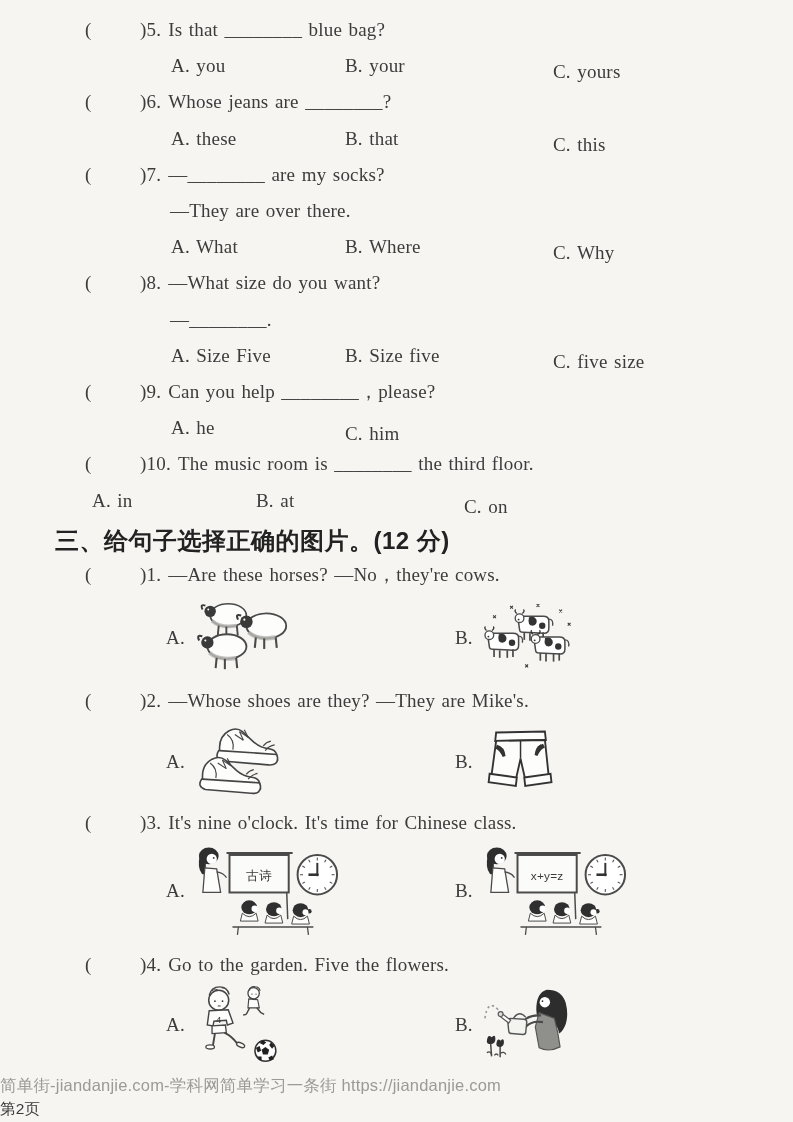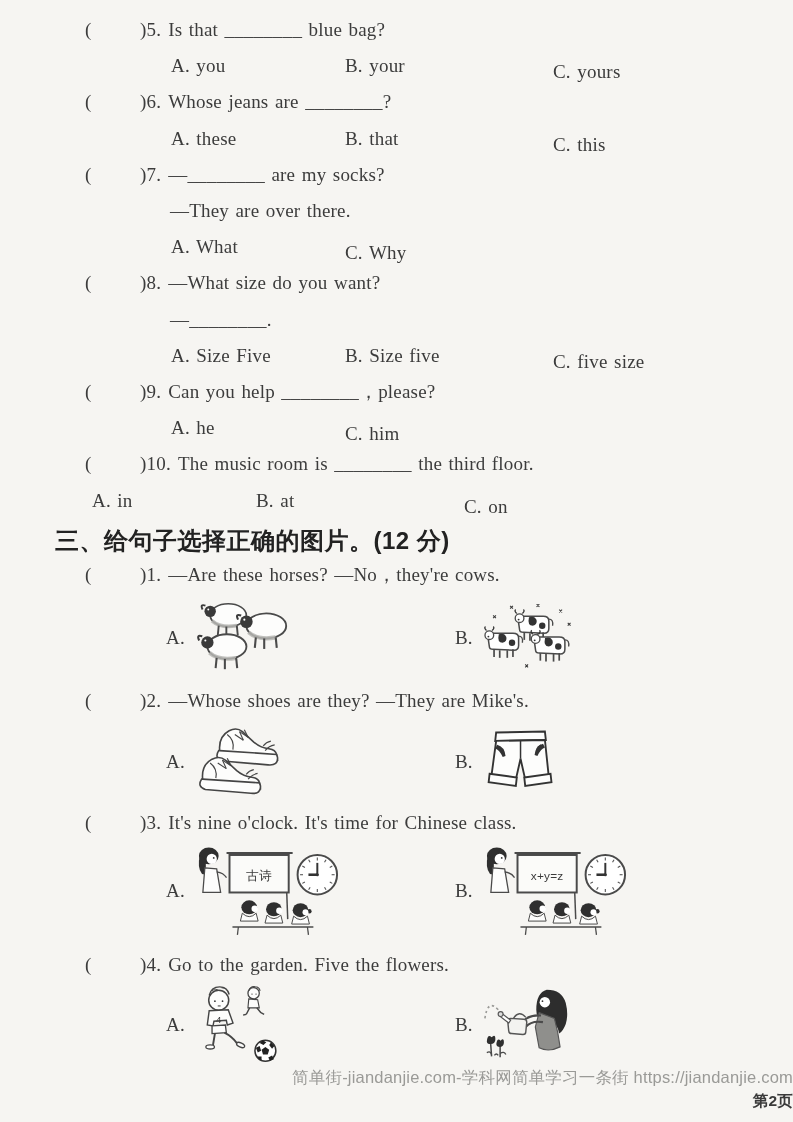--- a/index.html
+++ b/index.html
@@ -32,26 +32,26 @@
   .pic-row { display: flex; align-items: center; padding-left: 166px; }
   .cellA { width: 289px; display: flex; align-items: center; }
   .cellB { display: flex; align-items: center; }
   .pic-label { margin-right: 8px; }
   .row1 { height: 90px; } .row2 { height: 86px; } .row3 { height: 100px; } .row4 { height: 84px; }
   .qt4 { margin-top: 6px; }
   svg.pic { display: block; }
   .board-text { font-family: "Liberation Sans", "DejaVu Sans", sans-serif; fill: #3a3a3a; }
   .jersey-num { font-family: "Liberation Sans", "DejaVu Sans", sans-serif; fill: #3a3a3a; }
   .footer {
-    margin-top: 0; height: 22px; text-align: right; color: #9a9a97;
+    margin-top: 8px; height: 22px; text-align: left; color: #9a9a97;
     font-family: "Liberation Sans", "DejaVu Sans", sans-serif; font-size: 16.5px; word-spacing: 0;
   }
   .pagenum {
-    margin-top: 2px; height: 20px; text-align: right; color: #3a3a3a;
-    font-family: "Liberation Sans", "DejaVu Sans", sans-serif; font-size: 15.5px; word-spacing: 0; font-weight: bold;
+    margin-top: 2px; height: 20px; text-align: left; color: #3a3a3a;
+    font-family: "Liberation Sans", "DejaVu Sans", sans-serif; font-size: 15.5px; word-spacing: 0;
   }
   .defs-holder { position: absolute; width: 0; height: 0; overflow: hidden; }
 </style>
 </head>
 <body>
 
 <div class="page">
 
   <div class="defs-holder">
   <svg width="0" height="0">
@@ -190,20 +190,21 @@
         <span class="qmain">
             <span class="qnum">)7.</span>
             <span class="qtext">—________ are my socks?</span>
           </span>
       </div>
       <div class="line cont">
           <span class="qtext">—They are over there.</span>
         </div>
       <div class="line opts">
         <span class="opt1">A. What</span>
+        <span class="opt2">B. Where</span>
         <span class="opt3">C. Why</span>
       </div>
     </div>
 
     <div>
       <div class="line">
         <span class="paren">(</span>
         <span class="qmain">
             <span class="qnum">)8.</span>
             <span class="qtext">—What size do you want?</span>

